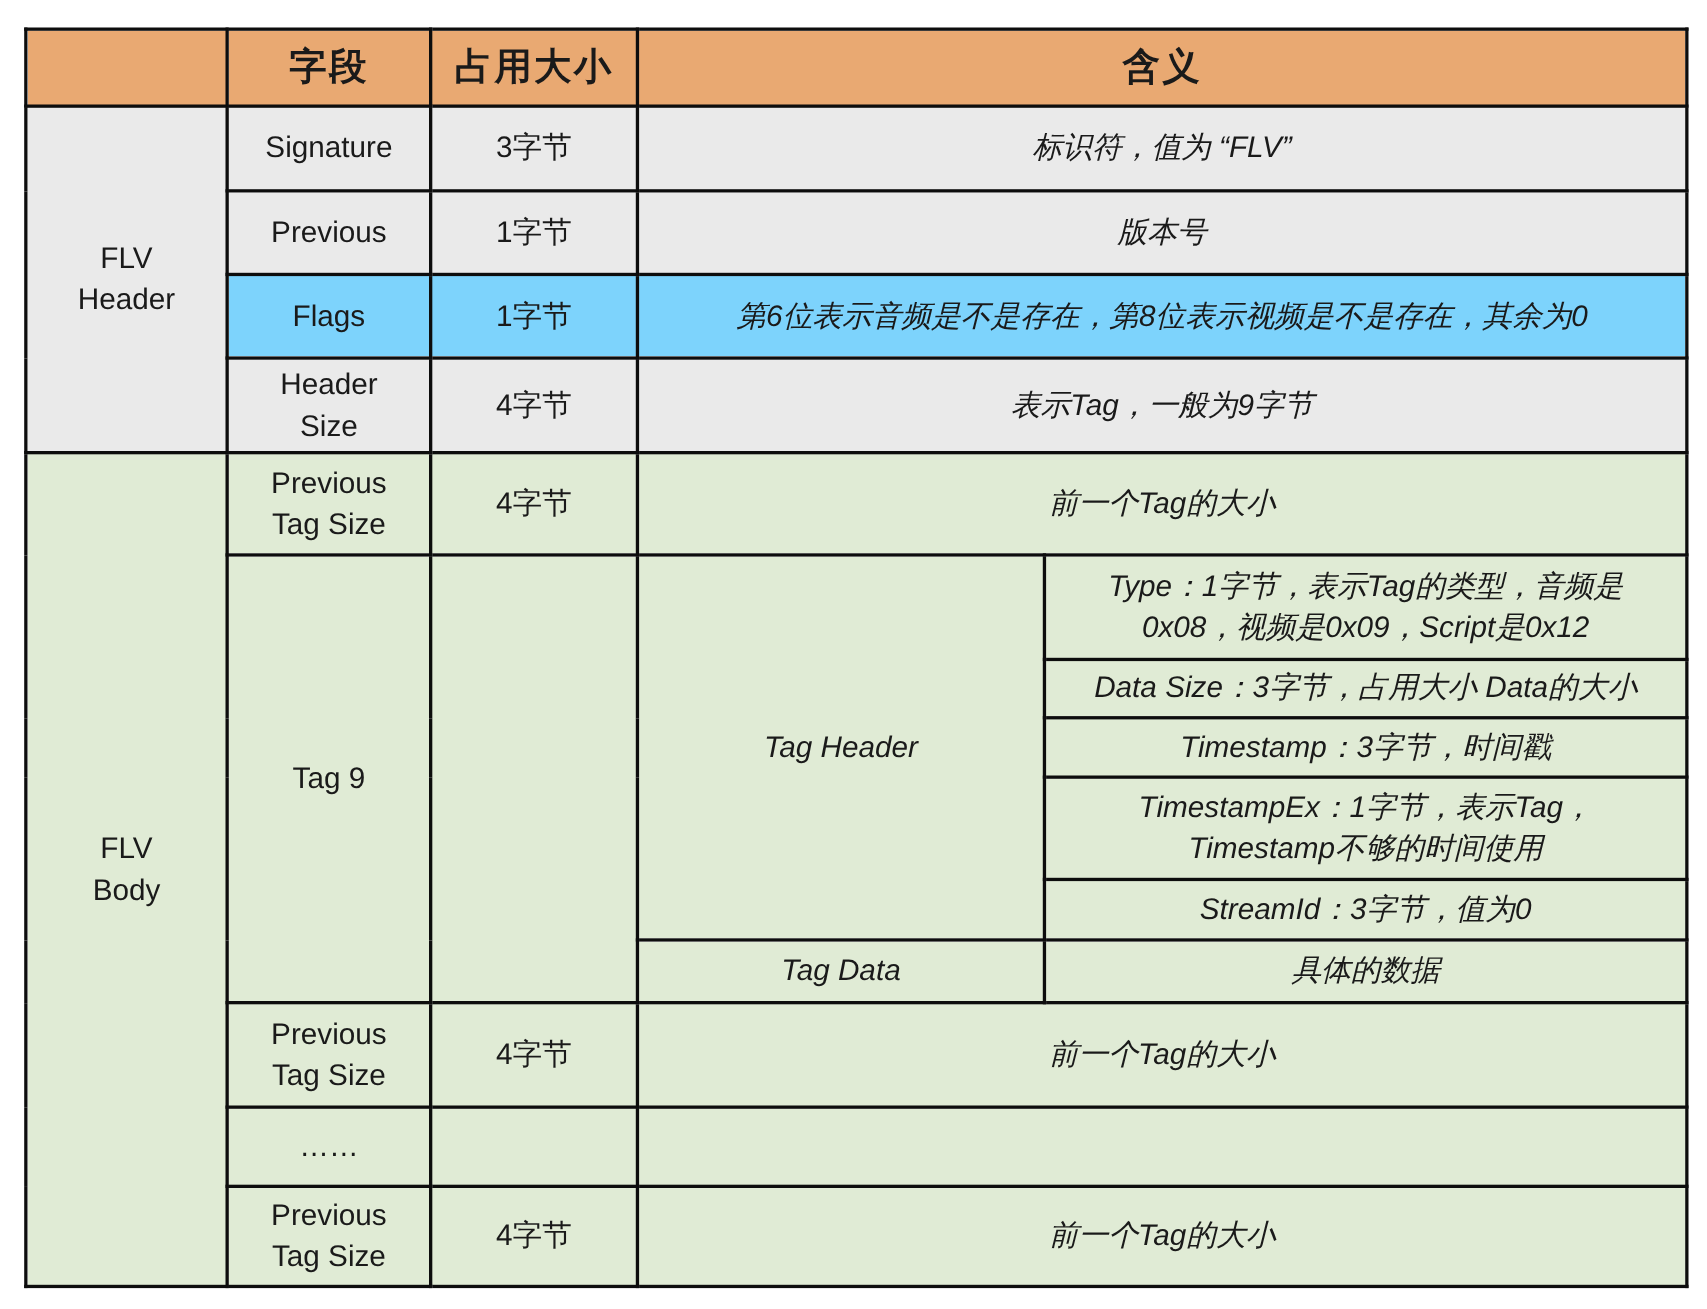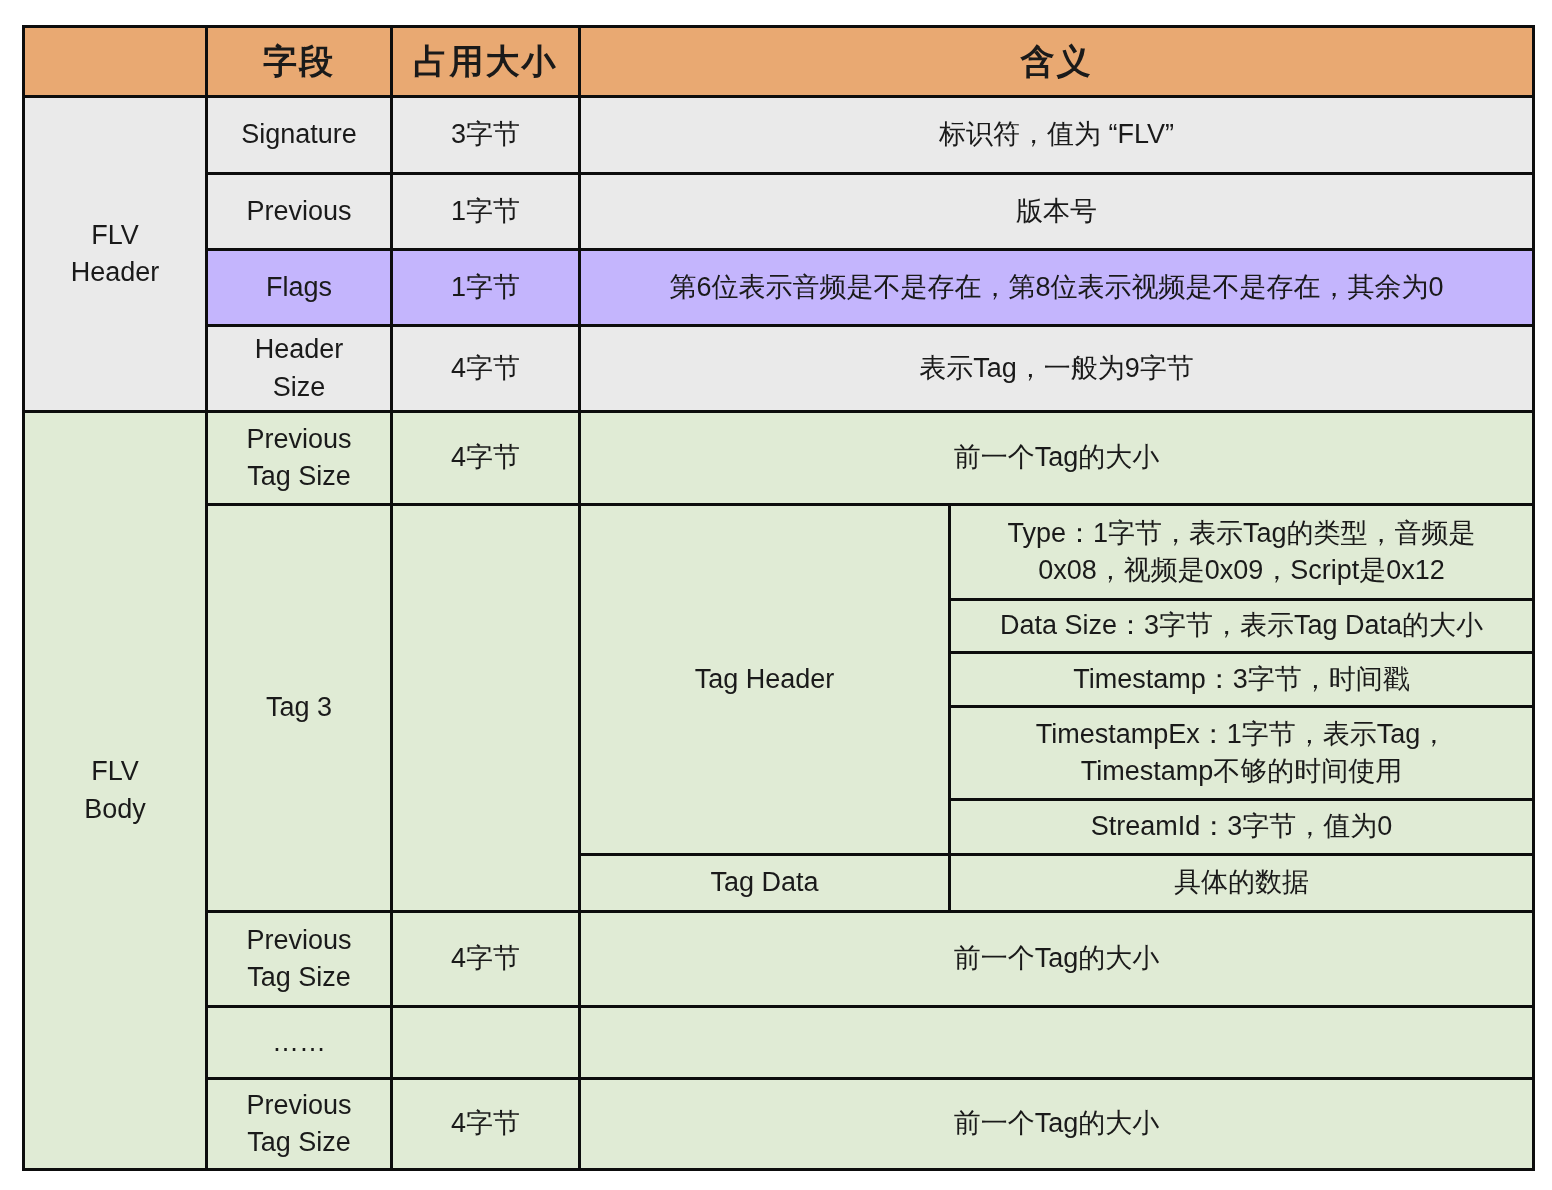--- a/index.html
+++ b/index.html
@@ -37,27 +37,28 @@
   }
   
   td.hdr {
     background: #e9a972;
     font-size: 34px;
     font-weight: 600;
     letter-spacing: 2px;
   }
   
   td.gray  { background: #eaeaea; margin-top: 35px; }
-  td.gray2 { background: #c4b5fd; }
+  td.gray2 { background: #7dd3fc; }
   td.green { background: #e0ebd5; }
   
   td.left {
     text-align: left;
     padding-left: 22px;
     padding-right: 14px;
+    font-style: italic;
   }
 </style>
 </head>
 <body>
 
 <div class="canvas">
   <table class="flv">
     <colgroup>
       <col style="width:183px">
       <col style="width:185px">
@@ -101,28 +102,28 @@
     <tr style="height:93px">
       <td class="green" rowspan="10">FLV
 Body</td>
       <td class="green">Previous
 Tag Size</td>
       <td class="green">4字节</td>
       <td class="green left" colspan="2">前一个Tag的大小</td>
     </tr>
 
     <tr style="height:95px">
-      <td class="green" rowspan="6">Tag 3</td>
+      <td class="green" rowspan="6">Tag 9</td>
       <td class="green" rowspan="6"></td>
       <td class="green left" rowspan="5">Tag Header</td>
       <td class="green left">Type：1字节，表示Tag的类型，音频是
 0x08，视频是0x09，Script是0x12</td>
     </tr>
     <tr style="height:53px">
-      <td class="green left">Data Size：3字节，表示Tag Data的大小</td>
+      <td class="green left">Data Size：3字节，占用大小 Data的大小</td>
     </tr>
     <tr style="height:54px">
       <td class="green left">Timestamp：3字节，时间戳</td>
     </tr>
     <tr style="height:93px">
       <td class="green left">TimestampEx：1字节，表示Tag，
 Timestamp不够的时间使用</td>
     </tr>
     <tr style="height:55px">
       <td class="green left">StreamId：3字节，值为0</td>

